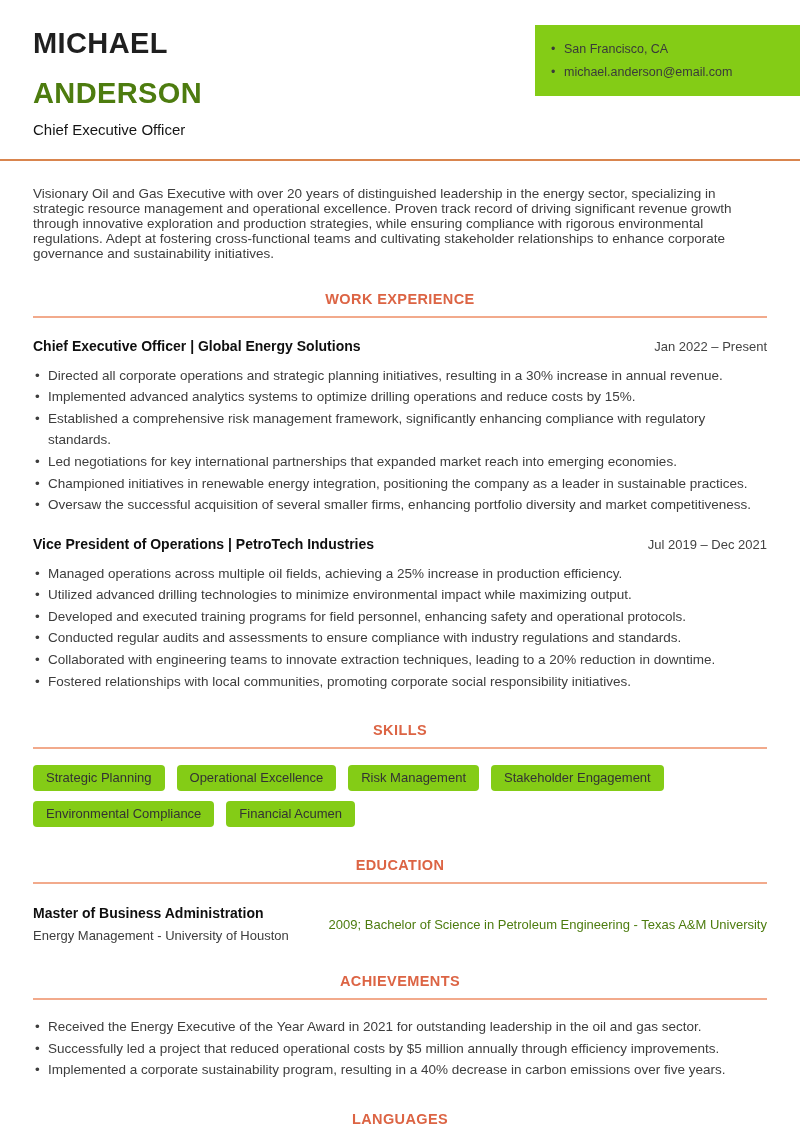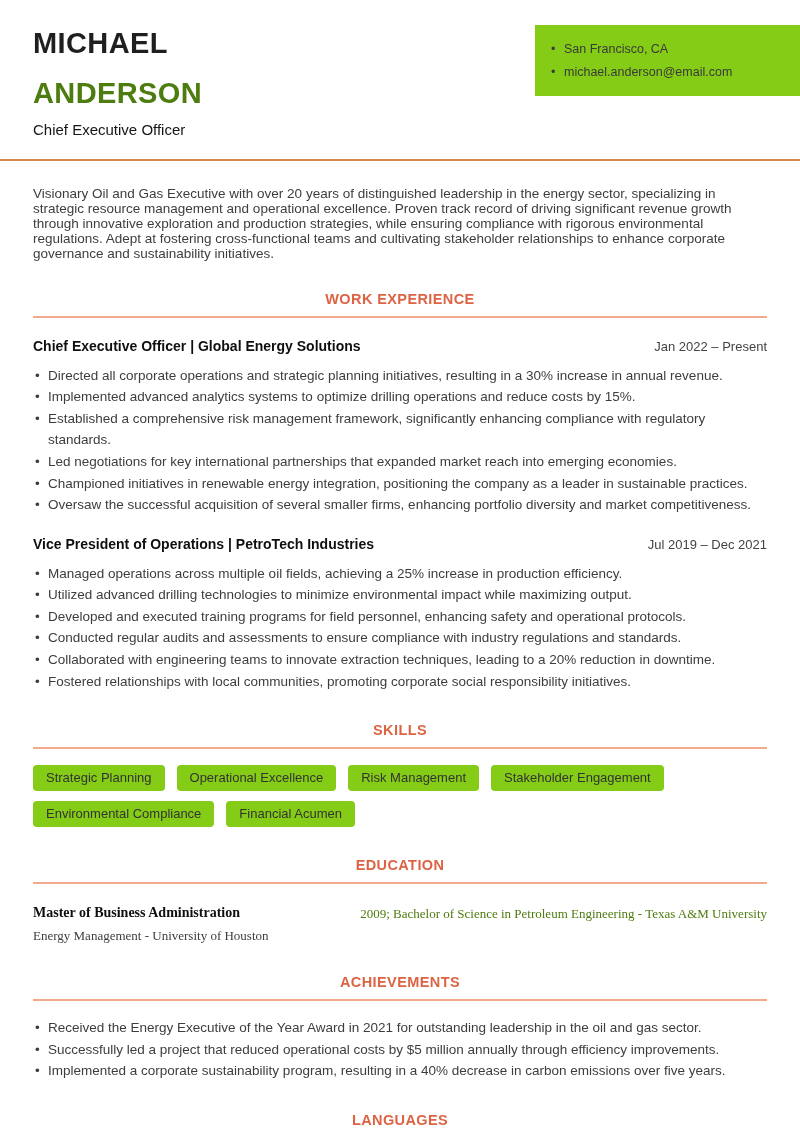--- a/index.html
+++ b/index.html
@@ -46,21 +46,21 @@
   ul.bullets { list-style:none; margin-top:11px; }
   ul.bullets li { position:relative; padding-left:15px; font-size:13.5px; line-height:21.6px; color:#3d3d3d; }
   ul.bullets li::before { content:"•"; position:absolute; left:2px; top:0; color:#3d3d3d; }
 
   .pill-row { display:flex; flex-wrap:wrap; gap:10px 12px; margin-top:16px; }
   .pill {
     background:#84cc16; border-radius:4px; padding:6px 13px;
     font-size:13px; color:#333333; line-height:14px;
   }
 
-  .edu-row { display:flex; justify-content:space-between; align-items:flex-start; margin-top:21px;font-family:Liberation Serif, serif; }
+  .edu-row { display:flex; justify-content:space-between; align-items:center; margin-top:21px; }
   .edu-degree { font-size:14px; font-weight:700; color:#0f0f0f; }
   .edu-detail { margin-top:7px; font-size:13px; color:#3d3d3d; }
   .edu-right { font-size:13px; color:#4d7c0f; text-align:right; padding-top:1px; }
 
   .achv ul.bullets { margin-top:16px; }
 </style>
 </head>
 <body>
 
 <div class="page">

